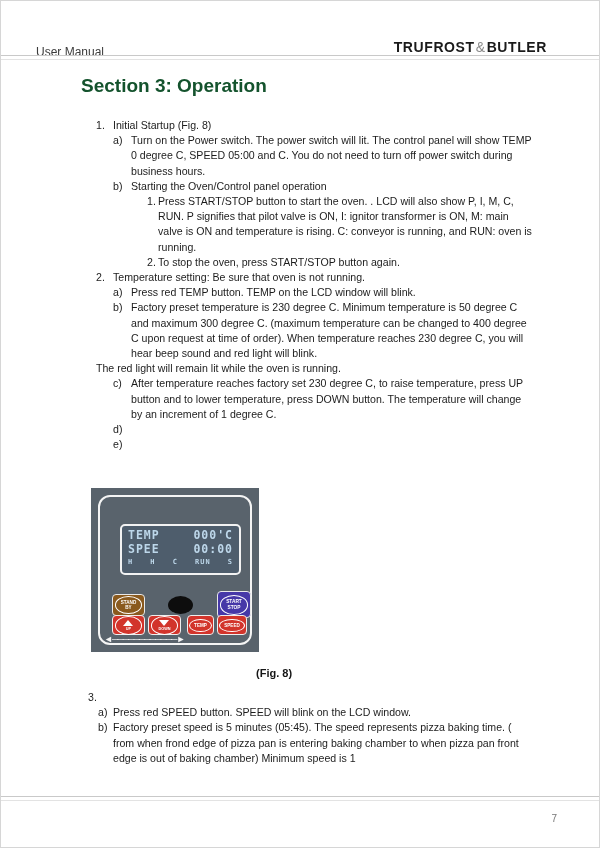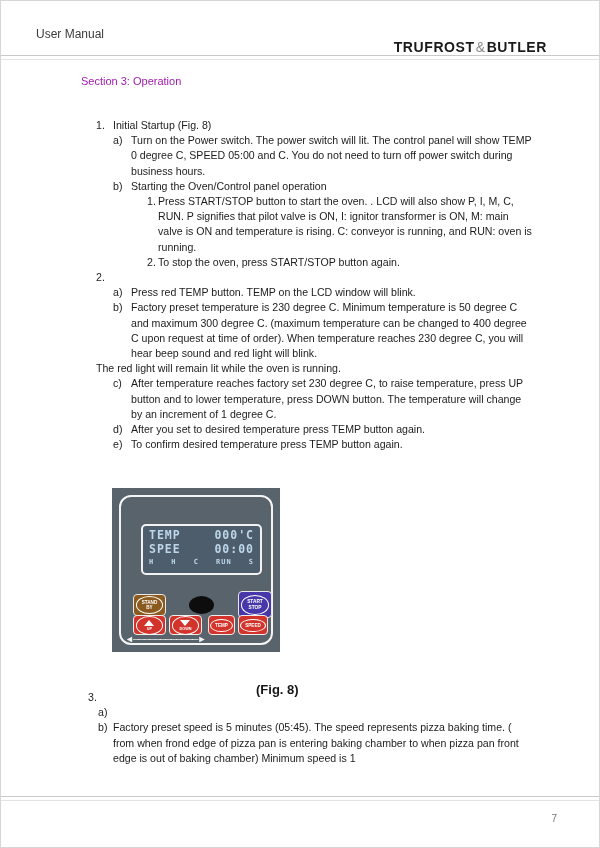--- a/index.html
+++ b/index.html
@@ -1,46 +1,46 @@
 <!DOCTYPE html>
 <html><head>
 <meta charset="utf-8">
 <style>
   * { margin:0; padding:0; box-sizing:border-box; }
   body { width:600px; height:848px; background:#fff; font-family:"Liberation Sans", sans-serif; }
   .page { position:relative; width:600px; height:848px; background:#ffffff; border:1px solid #d6d6d6; overflow:hidden; }
 
   
-  .doc-type { position:absolute; left:35px; top:26px; font-size:12px; color:#3c3c3c; }
+  .doc-type { position:absolute; left:35px; top:44px; font-size:12px; color:#3c3c3c; }
   .brand { position:absolute; right:52px; top:38px; font-size:14px; font-weight:bold; color:#1a1a1a; letter-spacing:0.6px; }
   .brand .amp { color:#8a8a8a; font-weight:normal; padding:0 1px; }
   .rule-double { position:absolute; left:0; width:600px; height:5px; border-top:1px solid #c9c9c9; border-bottom:1px solid #e3e3e3; }
   .rule-header { top:54px; }
   .rule-footer { top:795px; }
 
   
-  .page-title { position:absolute; left:80px; top:74px; font-size:11px; font-weight:normal; color:#a21caf; }
+  .page-title { position:absolute; left:80px; top:74px; font-size:19px; font-weight:bold; color:#14532d; }
 
   
   .content { position:absolute; left:95px; top:117px; width:437px; font-size:10.6px; line-height:15.2px; color:#1c1c1c; }
   .row { display:flex; }
   .row .num { flex:0 0 17px; }
   .sub { margin-left:17px; }
   .sub .lbl { flex:0 0 18px; }
   .nested { margin-left:51px; }
   .nested .num { flex:0 0 11px; }
   .cont { }
 
   .content3 { position:absolute; left:87px; top:689px; width:447px; font-size:10.6px; line-height:15.2px; color:#1c1c1c; }
   .content3 .num3 { flex:0 0 10px; }
   .content3 .sub3 { margin-left:10px; }
   .content3 .lbl3 { flex:0 0 15px; }
 
   
-  .panel { position:absolute; left:90px; top:487px; width:168px; height:164px; background:#59636c;margin-left:21px; }
+  .panel { position:absolute; left:90px; top:487px; width:168px; height:164px; background:#59636c; }
   .panel-frame { position:absolute; left:7px; top:7px; right:7px; bottom:7px; border:2px solid #f4f4f4; border-radius:12px; }
   .lcd { position:absolute; left:29px; top:36px; width:121px; height:51px; background:#4e5d6c; border:2px solid #f2f2f2; border-radius:5px; padding:2px 6px 0 6px; font-family:"DejaVu Sans Mono", monospace; color:#bdd7ea; }
   .lcd-line { display:flex; justify-content:space-between; font-size:11.5px; font-weight:bold; line-height:14px; letter-spacing:1px; }
   .lcd-line3 { display:flex; justify-content:space-between; font-size:7px; font-weight:bold; margin-top:2px; letter-spacing:1px; }
 
   .btnrow1 { position:absolute; left:21px; top:103px; width:127px; }
   .btn-standby { position:absolute; left:0; top:3px; width:33px; height:22px; background:#8a5a1e; border:1px solid #e8e8e8; border-radius:4px; color:#fff; font-size:4.6px; font-weight:bold; display:flex; align-items:center; justify-content:center; text-align:center; }
   .btn-standby .oval, .btn-red .oval, .btn-ss .oval { border:1px solid #fff; border-radius:50%; padding:3px 2px; width:90%; display:flex; flex-direction:column; align-items:center; justify-content:center; }
   .indicator { position:absolute; left:56px; top:5px; width:25px; height:18px; background:#0d0d0d; border-radius:50%; }
   .btn-ss { position:absolute; left:105px; top:0; width:34px; height:27px; background:#4638a8; border:1px solid #e8e8e8; border-radius:4px; color:#fff; font-size:4.8px; font-weight:bold; display:flex; align-items:center; justify-content:center; text-align:center; }
@@ -52,21 +52,21 @@
   .btn-down { left:36px; width:33px; }
   .btn-temp { left:75px; width:27px; font-size:4.6px; }
   .btn-speed { left:105px; width:30px; font-size:4.6px; }
   .tri-up { width:0; height:0; border-left:5px solid transparent; border-right:5px solid transparent; border-bottom:6px solid #fff; }
   .tri-down { width:0; height:0; border-left:5px solid transparent; border-right:5px solid transparent; border-top:6px solid #fff; }
   .btn-red .tl { font-size:3.8px; font-weight:bold; margin-top:1px; }
 
   .arrows { position:absolute; left:13px; top:147px; width:90px; color:#f5f5f5; font-size:9px; line-height:9px; display:flex; }
   .arrows span { letter-spacing:-1px; }
 
-  .fig-caption { position:absolute; left:255px; top:666px; font-size:13px; font-weight:bold; color:#161616;margin-top:15px; }
+  .fig-caption { position:absolute; left:255px; top:666px; font-size:11px; font-weight:bold; color:#161616; }
 
   
   .page-num { position:absolute; right:42px; top:812px; font-size:10px; color:#777; }
 </style>
 </head>
 <body>
 
 <div class="page">
 
   <div class="doc-type">User Manual</div>
@@ -93,41 +93,40 @@
       <span class="num">1.</span>
       <div>Press START/STOP button to start the oven. . LCD will also show P, I, M, C, RUN. P signifies that pilot valve is ON, I: ignitor transformer is ON, M: main valve is ON and temperature is rising. C: conveyor is running, and RUN: oven is running.</div>
     </div>
     <div class="row nested">
       <span class="num">2.</span>
       <div>To stop the oven, press START/STOP button again.</div>
     </div>
 
     <div class="row">
       <span class="num">2.</span>
+      <div>Temperature setting: Be sure that oven is not running.</div>
     </div>
     <div class="row sub">
       <span class="lbl">a)</span>
       <div>Press red TEMP button. TEMP on the LCD window will blink.</div>
     </div>
     <div class="row sub">
       <span class="lbl">b)</span>
       <div>Factory preset temperature is 230 degree C. Minimum temperature is 50 degree C and maximum 300 degree C. (maximum temperature can be changed to 400 degree C upon request at time of order). When temperature reaches 230 degree C, you will hear beep sound and red light will blink.</div>
     </div>
     <div class="cont">The red light will remain lit while the oven is running.</div>
     <div class="row sub">
       <span class="lbl">c)</span>
       <div>After temperature reaches factory set 230 degree C, to raise temperature, press UP button and to lower temperature, press DOWN button. The temperature will change by an increment of 1 degree C.</div>
     </div>
     <div class="row sub">
       <span class="lbl">d)</span>
-      <div>After you set to desired temperature press TEMP button again.</div>
     </div>
     <div class="row sub">
       <span class="lbl">e)</span>
-      <div>To confirm desired temperature press TEMP button again.</div>
     </div>
   </div>
 
   <div class="panel">
     <div class="panel-frame"></div>
 
     <div class="lcd">
       <div class="lcd-line">
         <span>TEMP</span>
         <span>000'C</span>
@@ -186,20 +185,21 @@
   </div>
 
   <div class="fig-caption">(Fig. 8)</div>
 
   <div class="content3">
     <div class="row">
       <span class="num3">3.</span>
     </div>
     <div class="row sub3">
       <span class="lbl3">a)</span>
+      <div>Press red SPEED button. SPEED will blink on the LCD window.</div>
     </div>
     <div class="row sub3">
       <span class="lbl3">b)</span>
       <div>Factory preset speed is 5 minutes (05:45). The speed represents pizza baking time. ( from when frond edge of pizza pan is entering baking chamber to when pizza pan front edge is out of baking chamber) Minimum speed is 1</div>
     </div>
   </div>
 
   <div class="rule-double rule-footer"></div>
   <div class="page-num">7</div>
 

